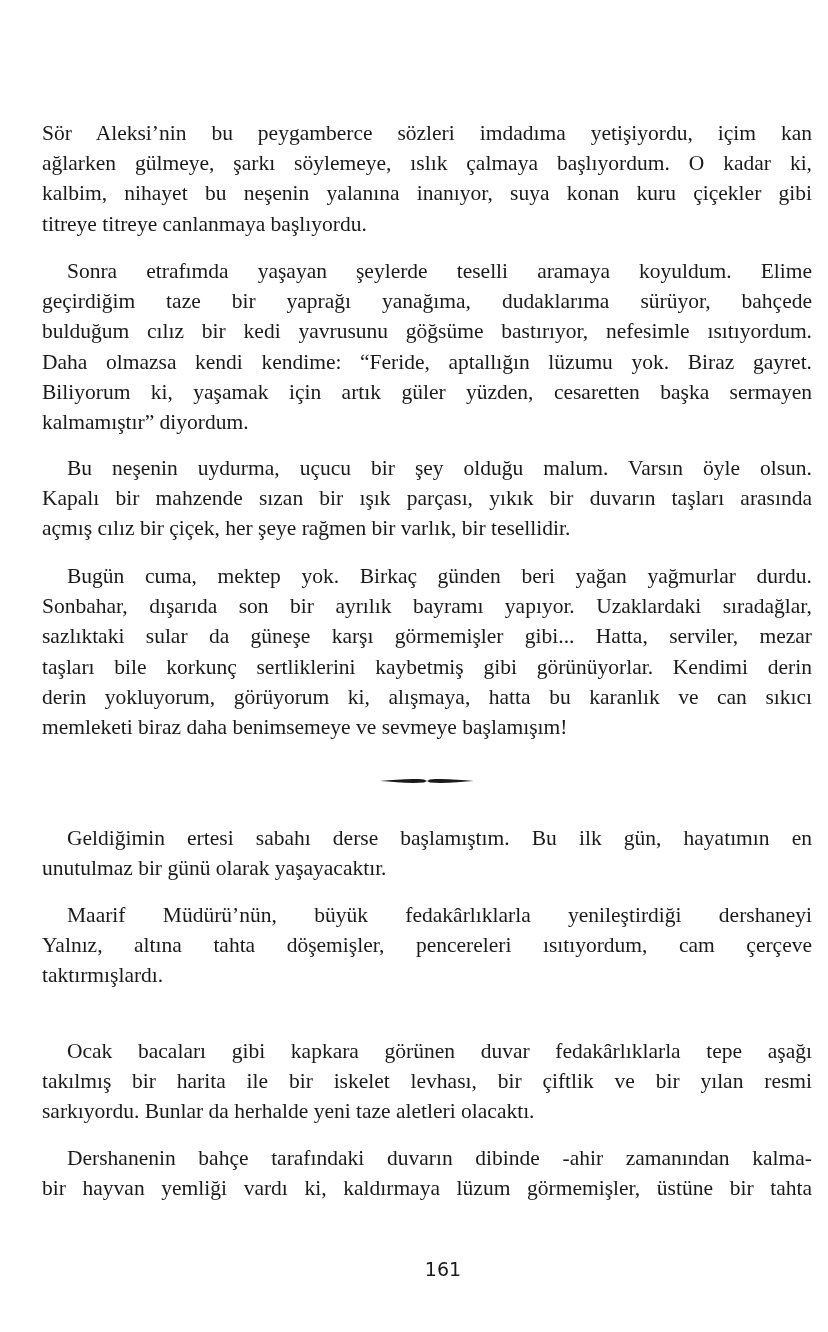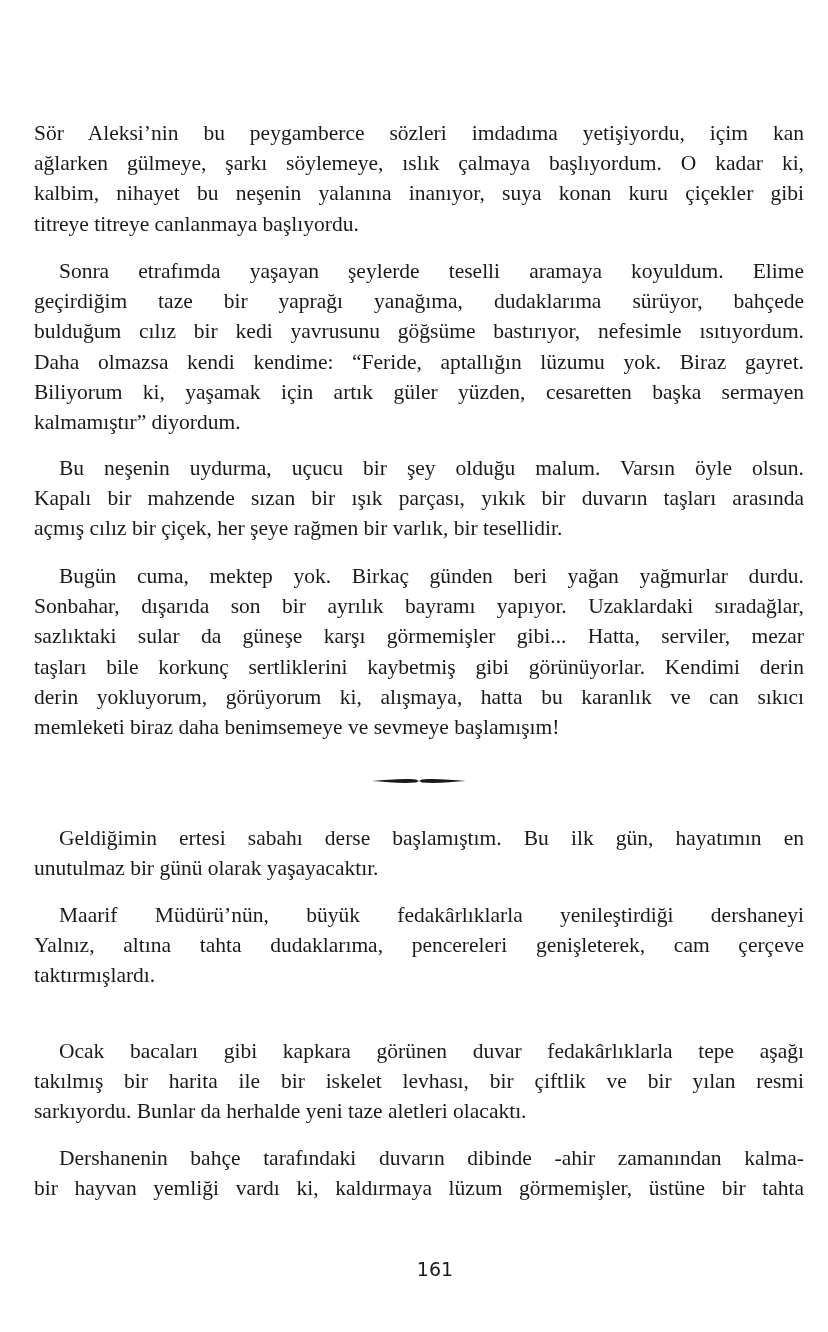--- a/index.html
+++ b/index.html
@@ -10,21 +10,21 @@
     body {
       width: 828px;
       height: 1332px;
       position: relative;
       overflow: hidden;
       color: #1a1a1a;
       font-family: "Liberation Serif", "DejaVu Serif", serif;
     }
     .page {
       position: absolute;
-      left: 4px; top: 0;
+      left: 12px; top: 0;
       width: 716px;
       height: 1332px;
     }
     .text-block {
       position: absolute;
       left: 30px;
       width: 770px;
       font-size: 21.5px;
     }
     .paragraph {
@@ -106,21 +106,21 @@
       <span class="line last">memleketi biraz daha benimsemeye ve sevmeye başlamışım!</span>
     </div>
 
     <div class="paragraph" style="top:823px">
       <span class="line indent">Geldiğimin ertesi sabahı derse başlamıştım. Bu ilk gün, hayatımın en</span>
       <span class="line last">unutulmaz bir günü olarak yaşayacaktır.</span>
     </div>
 
     <div class="paragraph" style="top:900px">
       <span class="line indent">Maarif Müdürü’nün, büyük fedakârlıklarla yenileştirdiği dershaneyi</span>
-      <span class="line">Yalnız, altına tahta dudaklarıma, pencereleri genişleterek, cam çerçeve</span>
+      <span class="line">Yalnız, altına tahta döşemişler, pencereleri ısıtıyordum, cam çerçeve</span>
       <span class="line last">taktırmışlardı.</span>
     </div>
 
     <div class="paragraph" style="top:1036px">
       <span class="line indent">Ocak bacaları gibi kapkara görünen duvar fedakârlıklarla tepe aşağı</span>
       <span class="line">takılmış bir harita ile bir iskelet levhası, bir çiftlik ve bir yılan resmi</span>
       <span class="line last">sarkıyordu. Bunlar da herhalde yeni taze aletleri olacaktı.</span>
     </div>
 
     <div class="paragraph" style="top:1143px">

